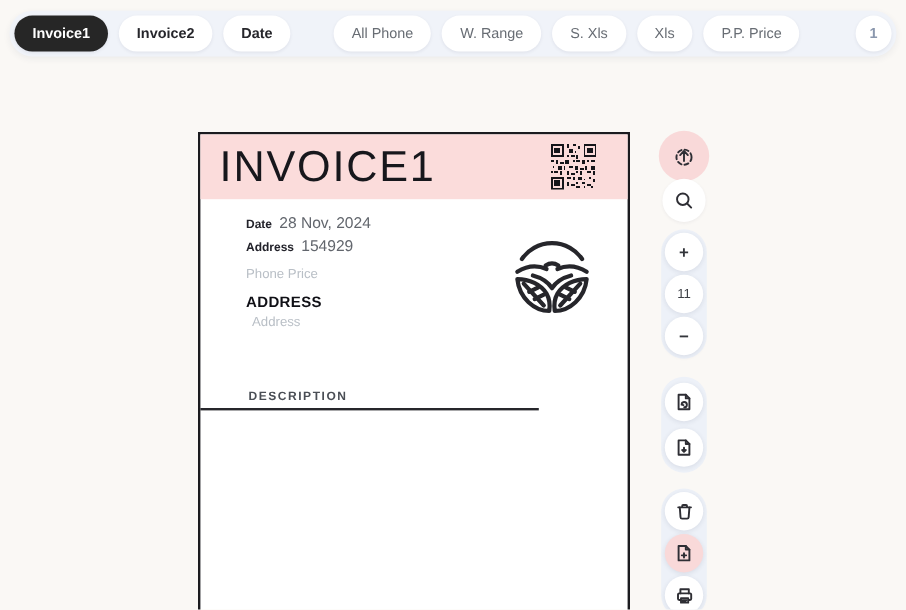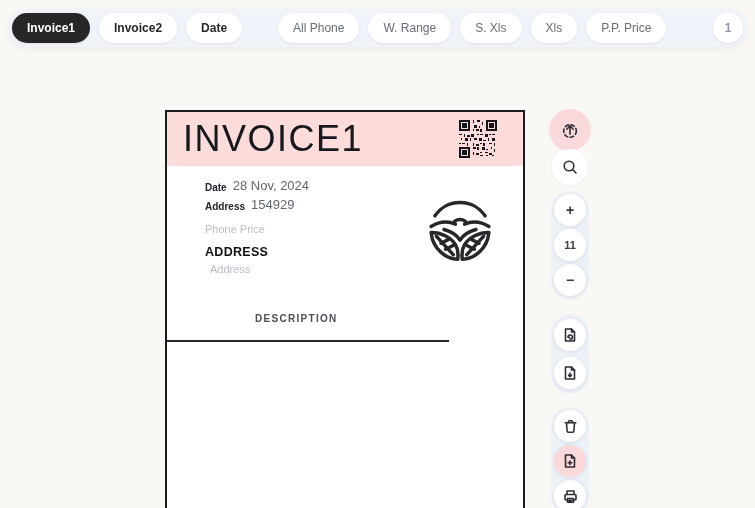--- a/index.html
+++ b/index.html
@@ -33,40 +33,40 @@
   .qr{position:absolute;right:26px;top:8px;width:38px;height:38px;}
   .meta{padding:12px 0 0 38px;}
   .meta-row{display:flex;gap:6px;align-items:flex-end;margin-bottom:4px;}
   .meta-row .lbl{font-size:10px;font-weight:700;color:#23232b;}
   .meta-row .val{font-size:13px;color:#62666d;}
   .customer{font-size:15px;font-weight:600;color:#99a1ab;margin-top:12px;}
   .phone{font-size:11px;color:#b9bfc6;margin-top:11px;}
   .addr-lbl{font-size:12.5px;font-weight:700;color:#101016;margin-top:10px;letter-spacing:.3px;}
   .addr{font-size:11px;color:#b9bfc6;margin-top:4px;margin-left:5px;}
   .brand{position:absolute;right:25px;top:78px;width:76px;height:76px;}
-  .desc-label{position:absolute;left:40px;top:201px;font-size:10px;font-weight:600;
-              color:#4a4e55;letter-spacing:1.3px;margin-left:48px;}
+  .desc-label{position:absolute;left:40px;top:213px;font-size:10px;font-weight:600;
+              color:#4a4e55;letter-spacing:1.3px;}
   .desc-line{position:absolute;left:0;top:228px;width:282px;border-top:2px solid #26262b;}
 
   
   .toolcol{position:absolute;left:548px;top:0;width:44px;height:508px;}
   .circle{border:none;cursor:pointer;border-radius:50%;background:#fff;padding:0;
           display:flex;align-items:center;justify-content:center;
           box-shadow:0 1px 4px rgba(30,40,70,.10);font-family:inherit;}
   .circle.pinkbg{background:#f9d9d9;}
   .btn-recenter{position:absolute;left:1px;top:109px;width:42px;height:42px;box-shadow:none;}
   .btn-search{position:absolute;left:4px;top:149px;width:36px;height:36px;box-shadow:0 1px 3px rgba(30,40,70,.06);}
   .pillgroup{position:absolute;left:3px;width:38px;background:#edf1f8;border-radius:19px;
              display:flex;flex-direction:column;align-items:center;box-sizing:border-box;}
   .pg-zoom{top:191px;padding:3px;gap:3px;}
   .pg-files{top:314px;padding:5px;gap:6px;}
   .pg-actions{top:407px;padding:3px;gap:3px;height:108px;}
   .circle.small{width:32px;height:32px;flex:0 0 auto;}
   .circle.small.txt{font-size:14px;font-weight:600;color:#33353b;}
-  .circle.small.txt.num{font-size:11px;font-weight:700;color:#3c3f45;}
+  .circle.small.txt.num{font-size:11px;font-weight:400;color:#3c3f45;}
   svg.ic{stroke:#2e2e34;fill:none;stroke-width:1.6;stroke-linecap:round;stroke-linejoin:round;}
 </style>
 </head>
 <body>
 
 <div class="screen">
 
   <header class="topbar">
     <button class="pill tab active">Invoice1</button>
     <button class="pill tab">Invoice2</button>

